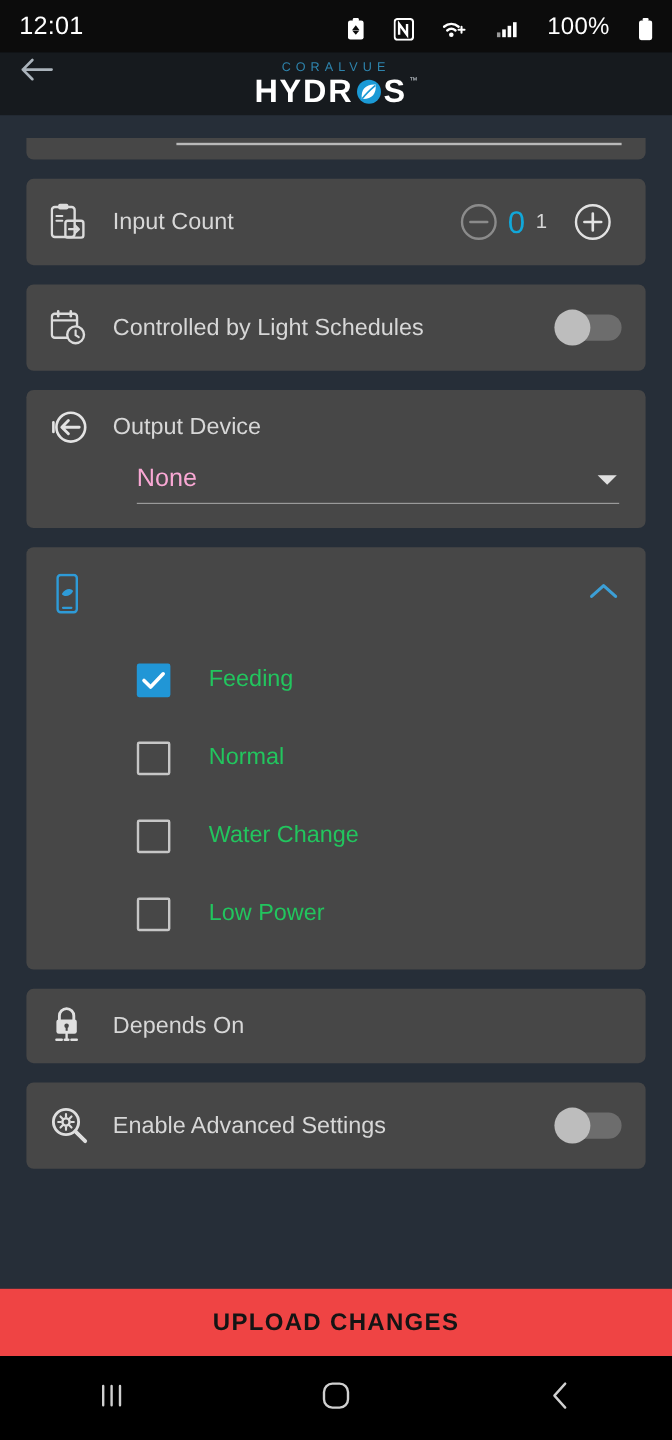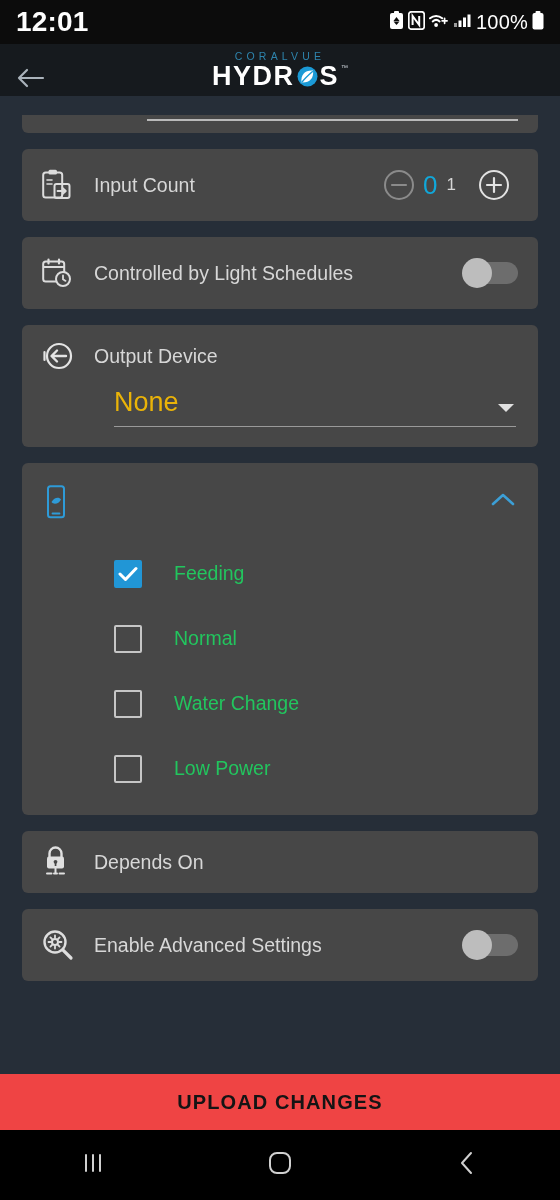--- a/index.html
+++ b/index.html
@@ -10,29 +10,29 @@
     -webkit-font-smoothing:antialiased;
     overflow:hidden;
     position:relative;
   }
 
   
   .statusbar {
     height:44px; background:#0c0c0c; color:#ffffff;
     display:flex; align-items:center; padding:0 16px;
   }
-  .status-time { font-size:28px; letter-spacing:0.2px;font-weight:bold; }
-  .status-right { margin-left:auto; display:flex; align-items:flex-start; gap:4px; }
+  .status-time { font-size:21px; letter-spacing:0.2px; }
+  .status-right { margin-left:auto; display:flex; align-items:flex-end; gap:24px; }
   .status-right svg { display:block; }
   .status-pct { font-size:20px; letter-spacing:0.2px; }
 
   
   .appbar {
     height:52px; background:#161a1e;
-    display:flex; align-items:flex-start; position:relative;
+    display:flex; align-items:flex-end; position:relative;
   }
   .back-btn {
     width:62px; height:71px; display:flex; align-items:center; justify-content:center;
     cursor:pointer;
   }
   .logo {
     position:absolute; left:0; right:0; top:0; bottom:0;
     display:flex; flex-direction:column; align-items:center; justify-content:center;
     pointer-events:none;
   }
@@ -96,21 +96,21 @@
   }
 
   
   .dd-wrap { padding:0 22px 20px 22px; display:flex; }
   .dd {
     border-bottom:1px solid #9a9a9a; display:flex; align-items:flex-end;
     padding-bottom:8px; cursor:pointer;
   }
   .dd-left { width:424px; margin-left:70px; }
   .dd-right { width:230px; margin-left:auto; justify-content:space-between; }
-  .dd-value { color:#eab308; font-size:27px; }
+  .dd-value { color:#f9a8d4; font-size:21px; }
   .dd-caret { margin-left:auto; }
 
   
   .modes-card { padding-bottom:14px; }
   .modes-head { display:flex; align-items:center; min-height:78px; padding:0 22px; cursor:pointer; }
   .modes-head .row-label { margin-left:48px; }
   .chev { margin-left:auto; }
 
   .check-row {
     display:flex; align-items:center; height:65px; padding-left:92px; cursor:pointer;

